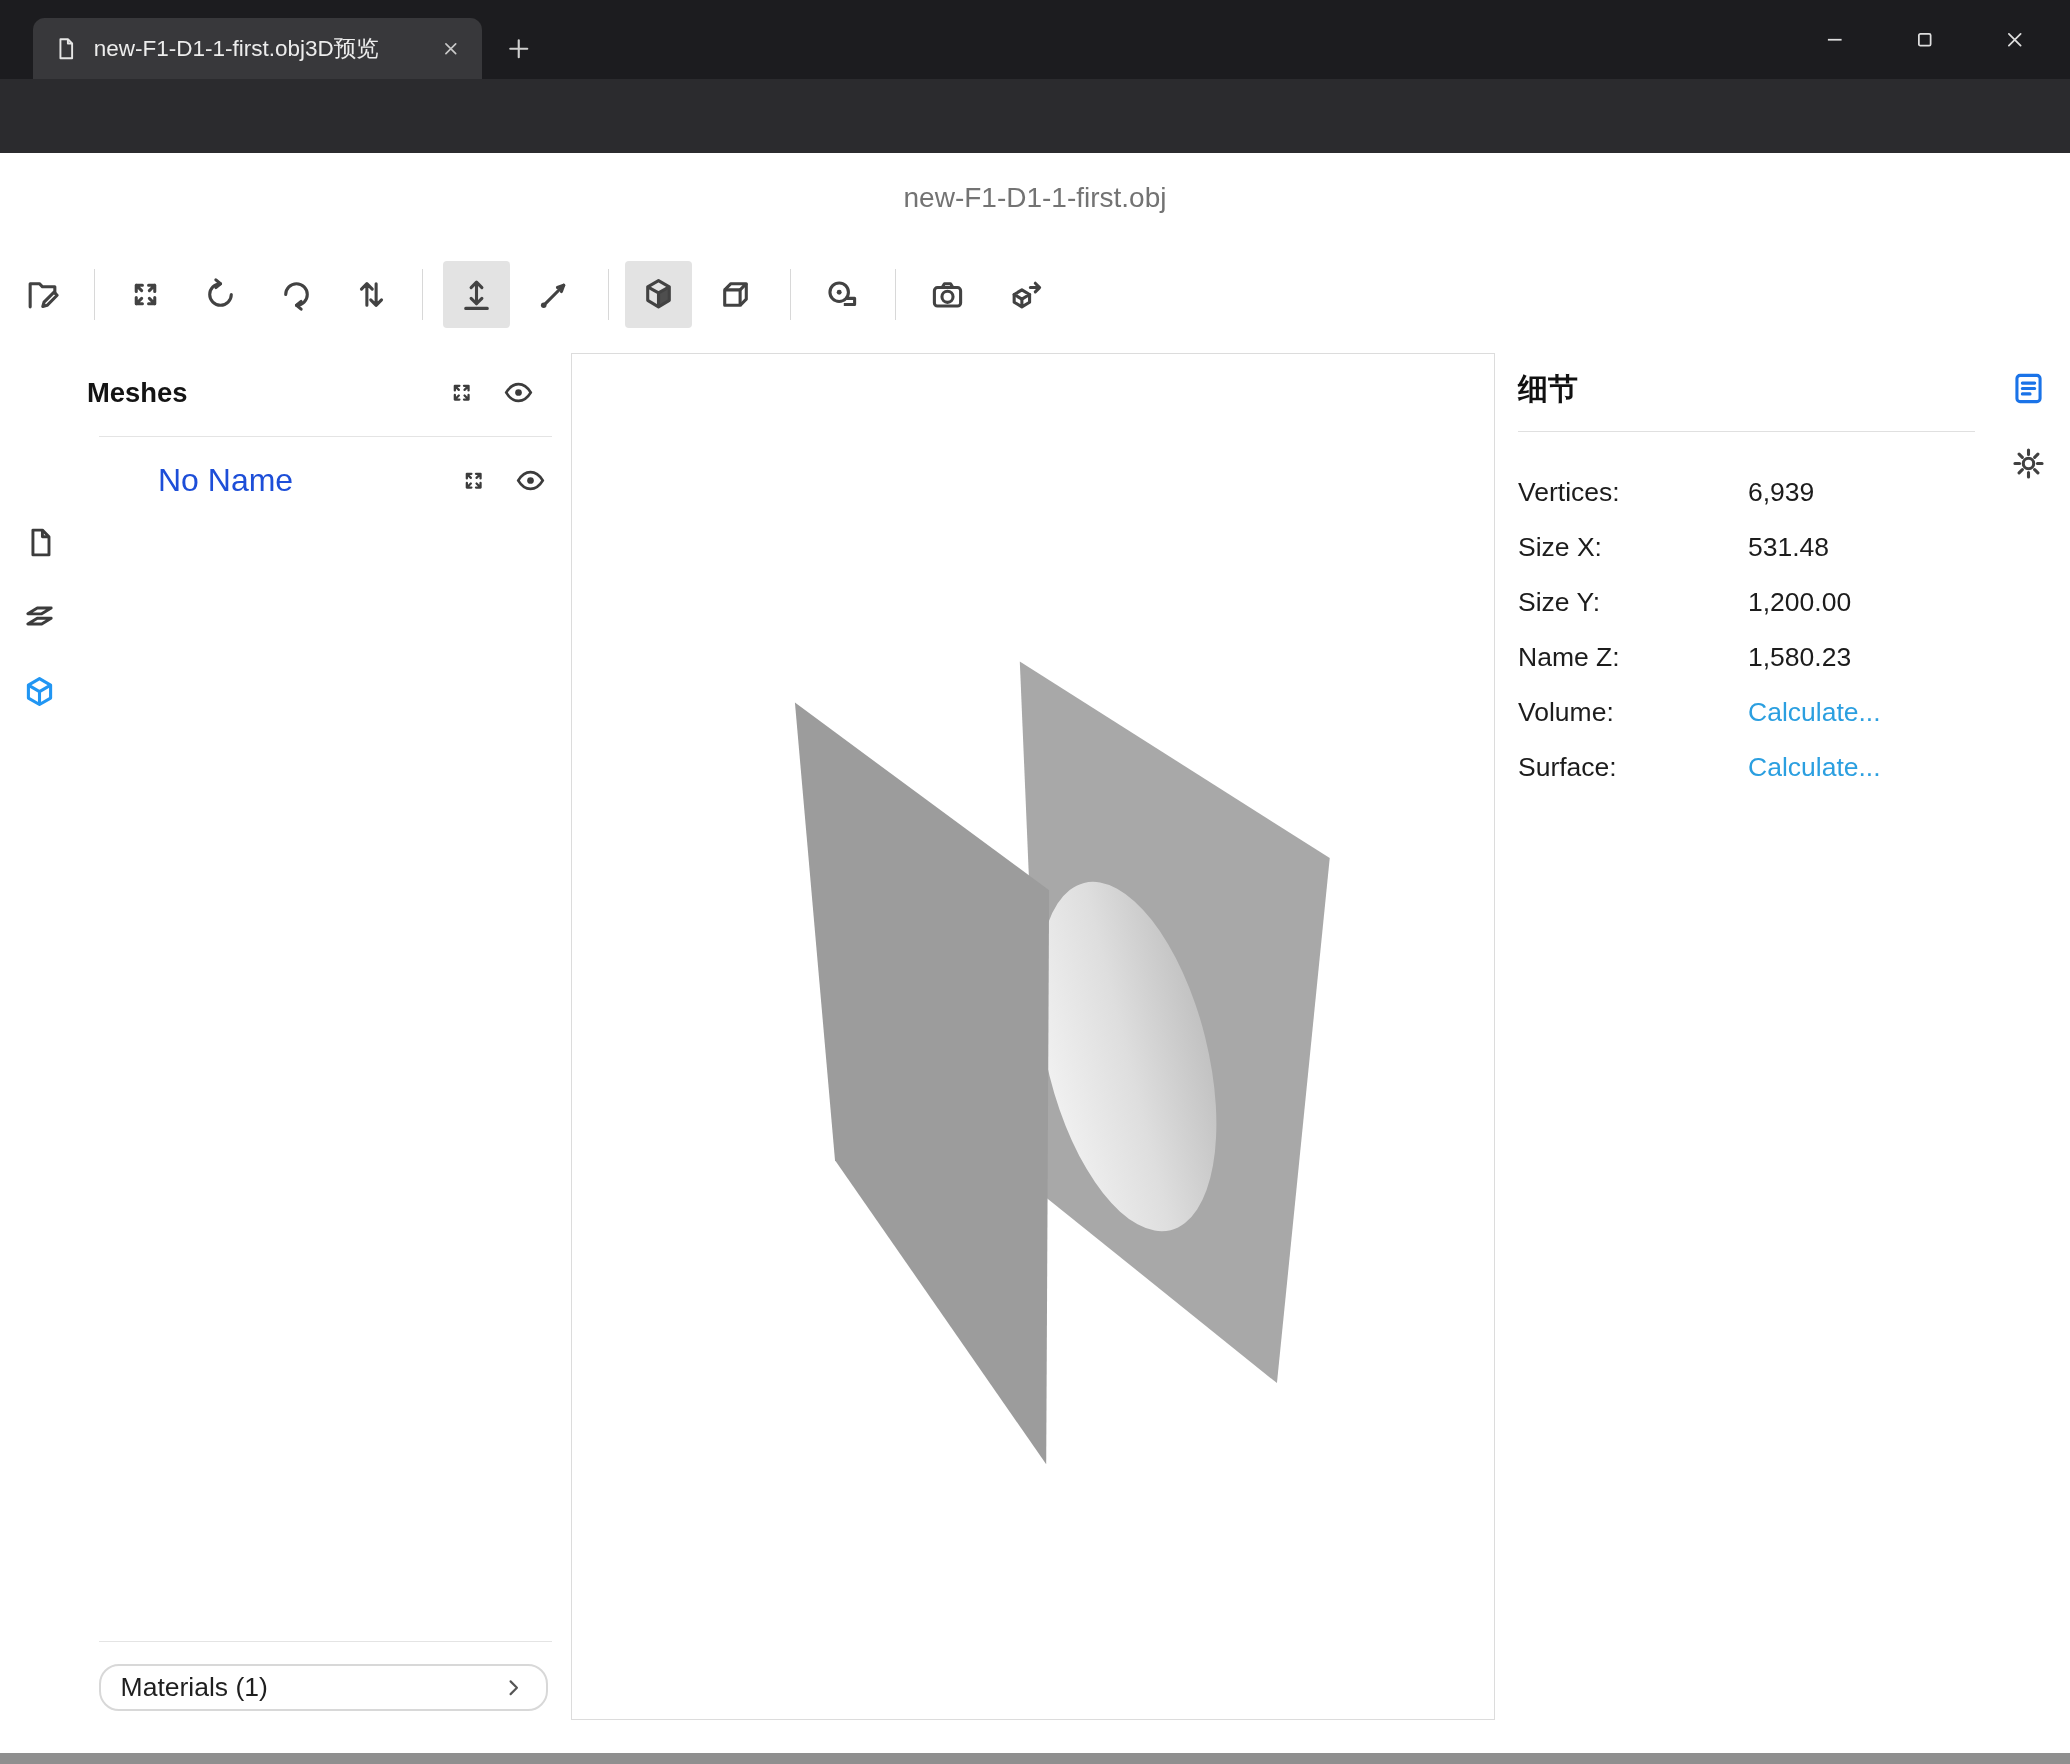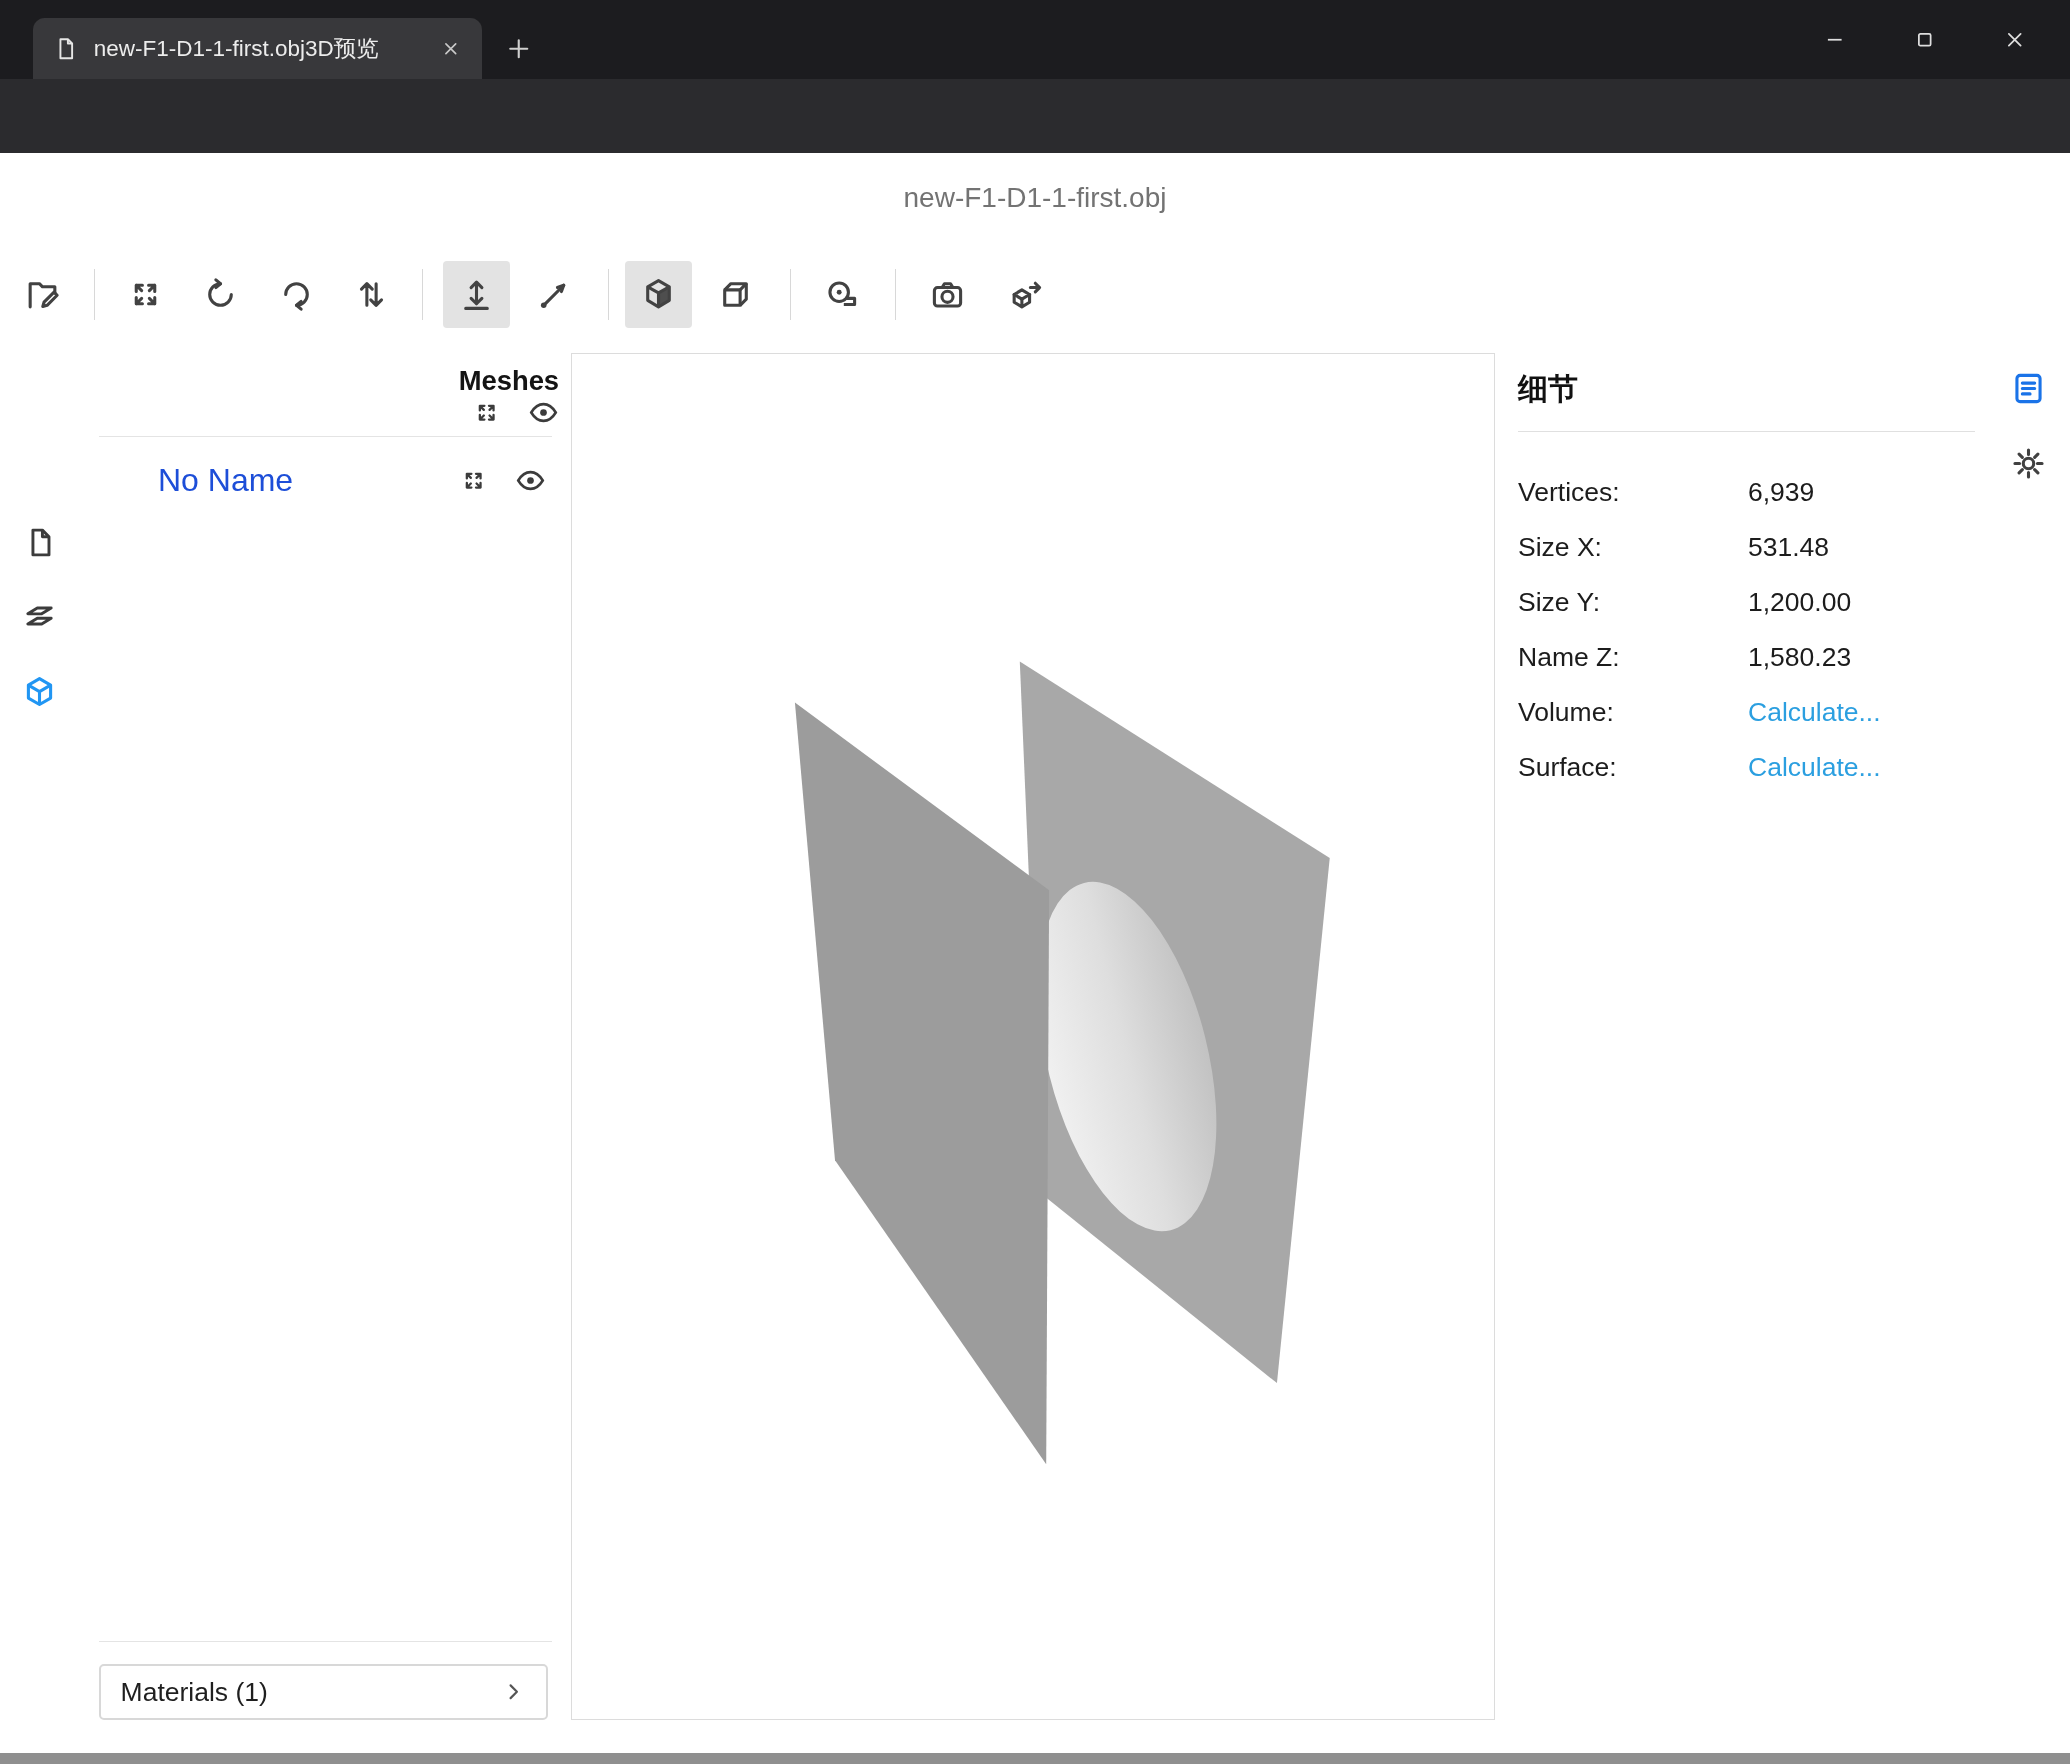--- a/index.html
+++ b/index.html
@@ -33,28 +33,28 @@
   .page{position:absolute;left:0;top:153px;width:2070px;height:1601px;background:#fff;}
   .page-title{position:absolute;left:0;top:29px;width:100%;text-align:center;font-size:28px;color:#737373;}
 
   .toolbar{position:absolute;left:0;top:108px;width:2070px;height:71px;}
   .tool{position:absolute;top:0;width:67px;height:67px;border-radius:3.9px;display:flex;align-items:center;justify-content:center;}
   .tool.selected{background:#e3e3e3;}
   .tdiv{position:absolute;top:7.8px;width:1px;height:51px;background:#d8d8d8;}
 
   .rail-icon{position:absolute;left:17.6px;width:43px;height:43px;}
 
-  .meshes-header{position:absolute;left:112px;top:212px;width:453px;height:55px;display:flex;align-items:flex-end;padding-right:5.9px;box-sizing:border-box;flex-direction:column;}
+  .meshes-header{position:absolute;left:87px;top:212px;width:453px;height:55px;display:flex;align-items:center;padding-right:5.9px;box-sizing:border-box;}
   .meshes-title{font-size:27.4px;font-weight:600;color:#141414;}
   .panel-icons{margin-left:auto;display:flex;align-items:center;gap:27.4px;}
   .meshes-divider{position:absolute;left:99px;top:283px;width:453px;height:1px;background:#e4e4e4;}
   .mesh-item{position:absolute;left:111px;top:300px;width:441px;height:55px;display:flex;align-items:center;padding-right:5.9px;box-sizing:border-box;}
   .mesh-name{font-size:32px;color:#1d4ed8;margin-left:47px;}
   .materials-divider{position:absolute;left:99px;top:1488px;width:453px;height:1px;background:#e4e4e4;}
-  .materials-btn{position:absolute;left:99px;top:1511px;width:449px;height:56px;border:2px solid #d8d8d8;border-radius:5px;
+  .materials-btn{position:absolute;left:99px;top:1511px;width:449px;height:47px;border:2px solid #d8d8d8;border-radius:20px;
                  display:flex;align-items:center;padding:0 19.6px;box-sizing:border-box;font-size:26.5px;color:#1f1f1f;background:#fff;}
   .materials-btn .chev{margin-left:auto;}
 
   .viewport{position:absolute;left:571px;top:200px;width:924px;height:1367px;border:1px solid #dcdcdc;box-sizing:border-box;background:#fff;}
 
   .details-header{position:absolute;left:1518px;top:216px;width:456px;font-size:30px;font-weight:700;color:#111;}
   .details-divider{position:absolute;left:1518px;top:278px;width:457px;height:1px;background:#e0e0e0;}
   .details-rows{position:absolute;left:1518px;top:300px;width:457px;}
   .drow{display:flex;align-items:flex-end;height:55px;font-size:26.5px;color:#1c1c1c;gap:8px;}
   .dlabel{width:222px;}

